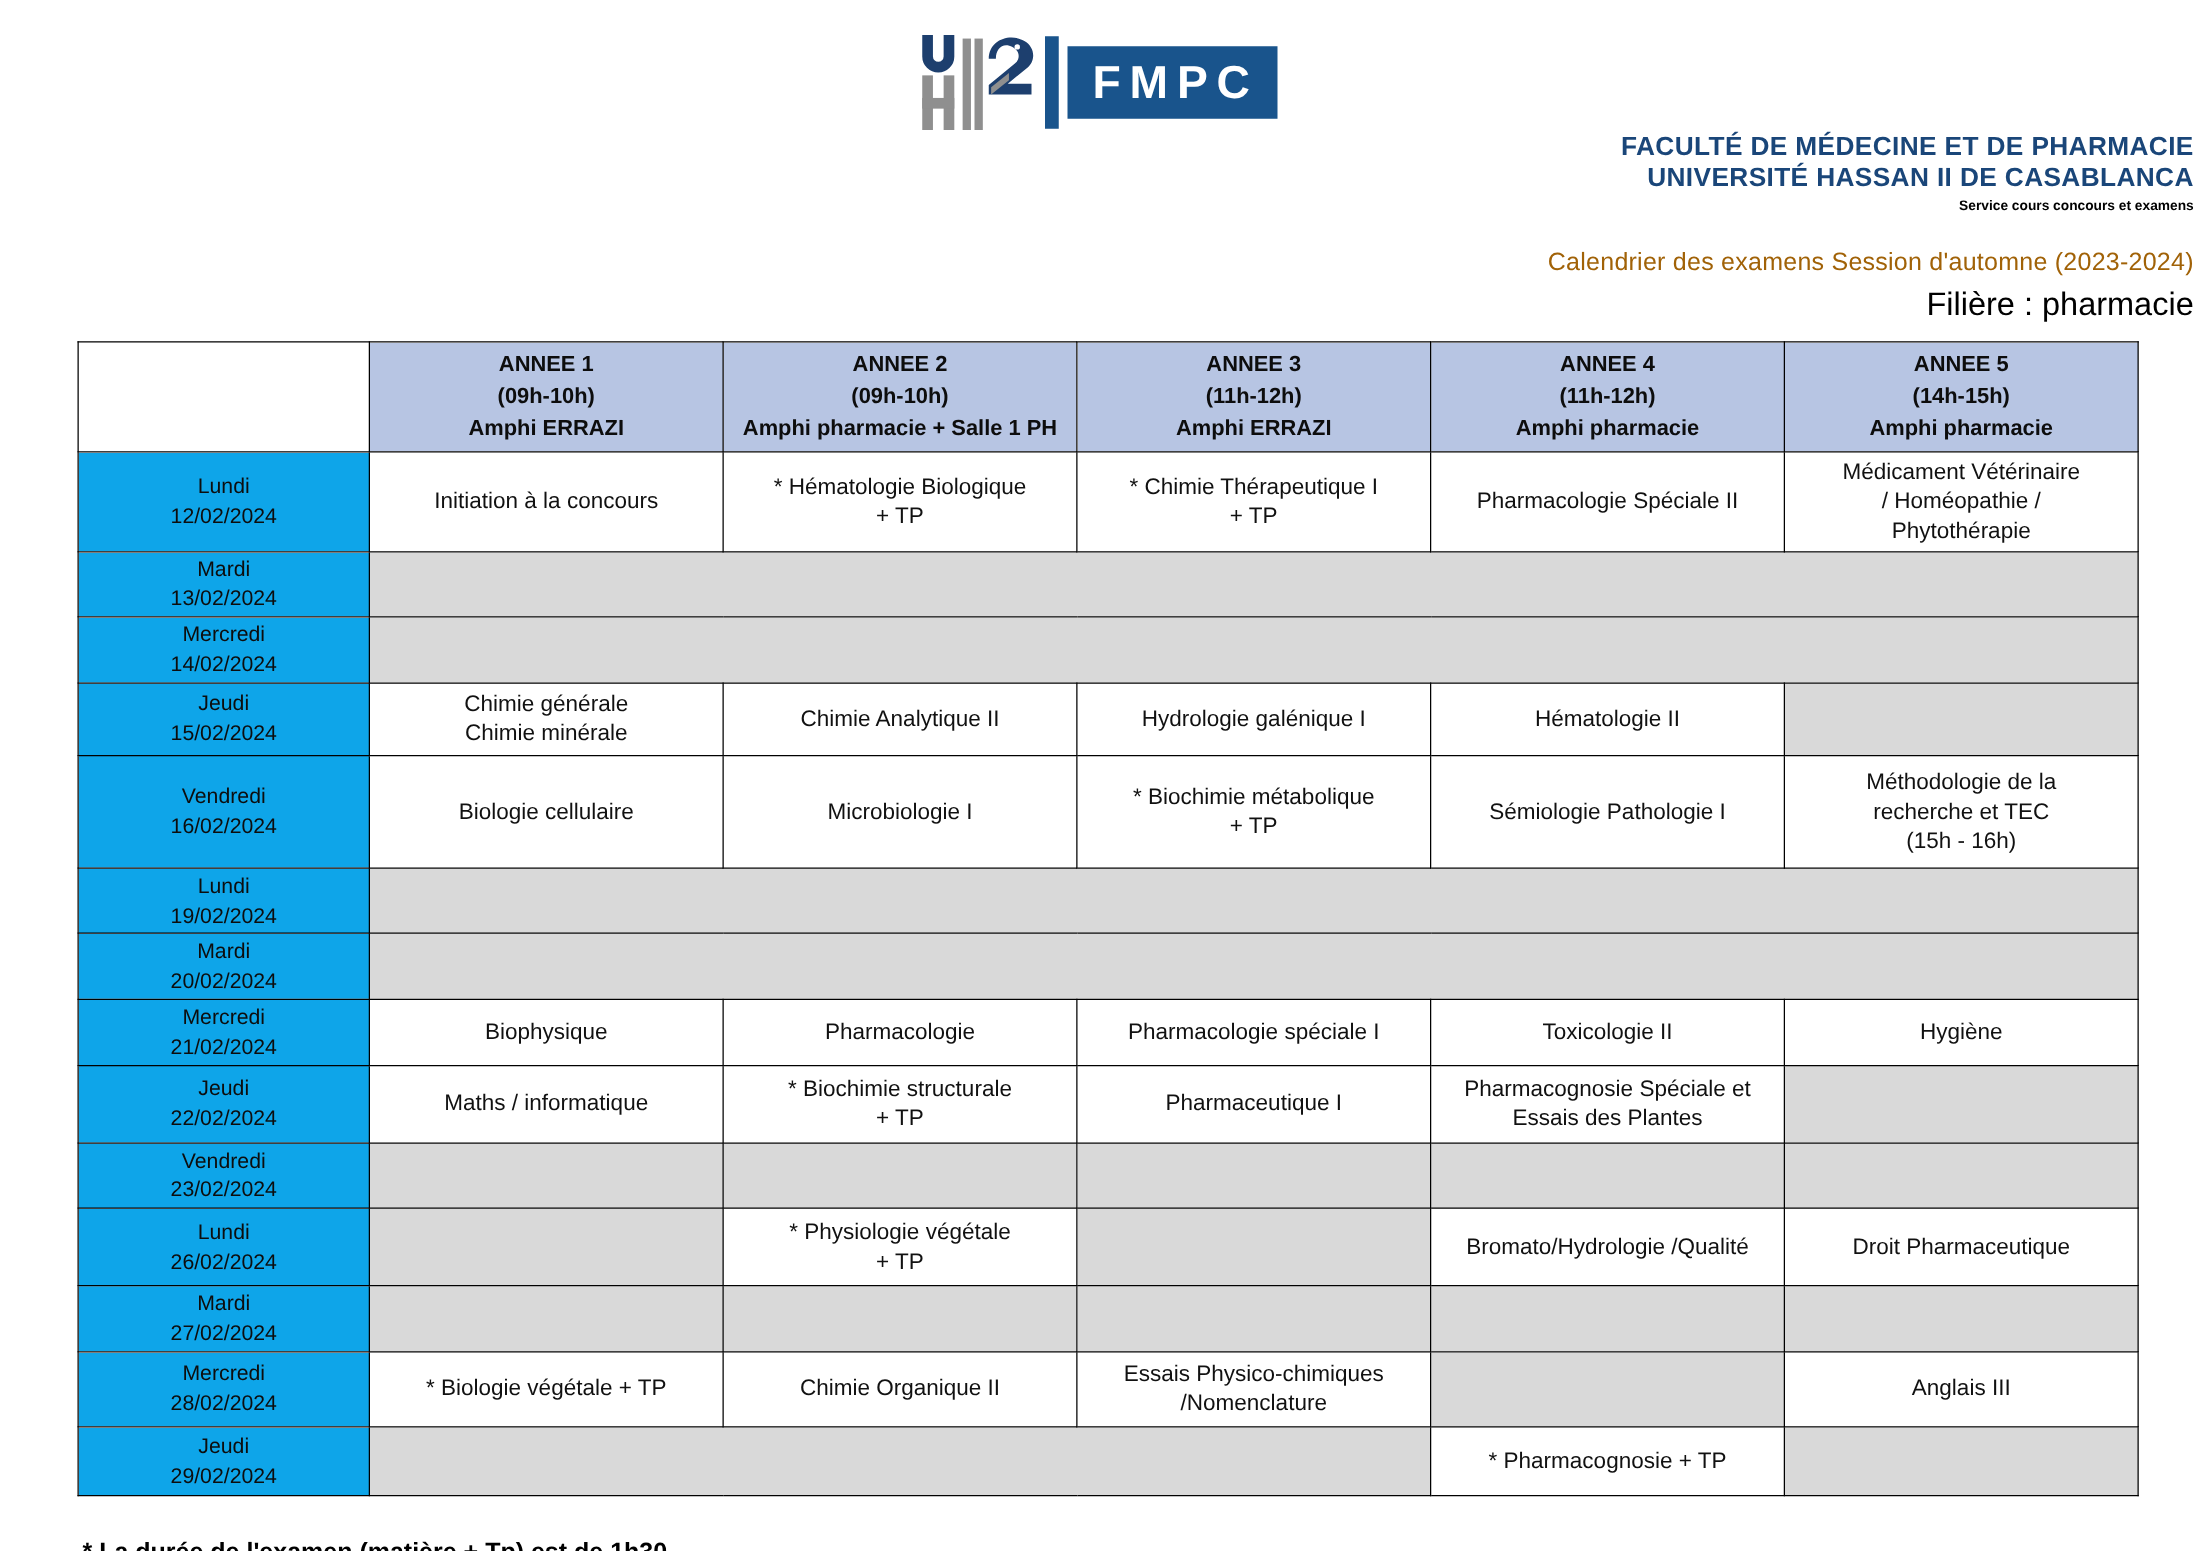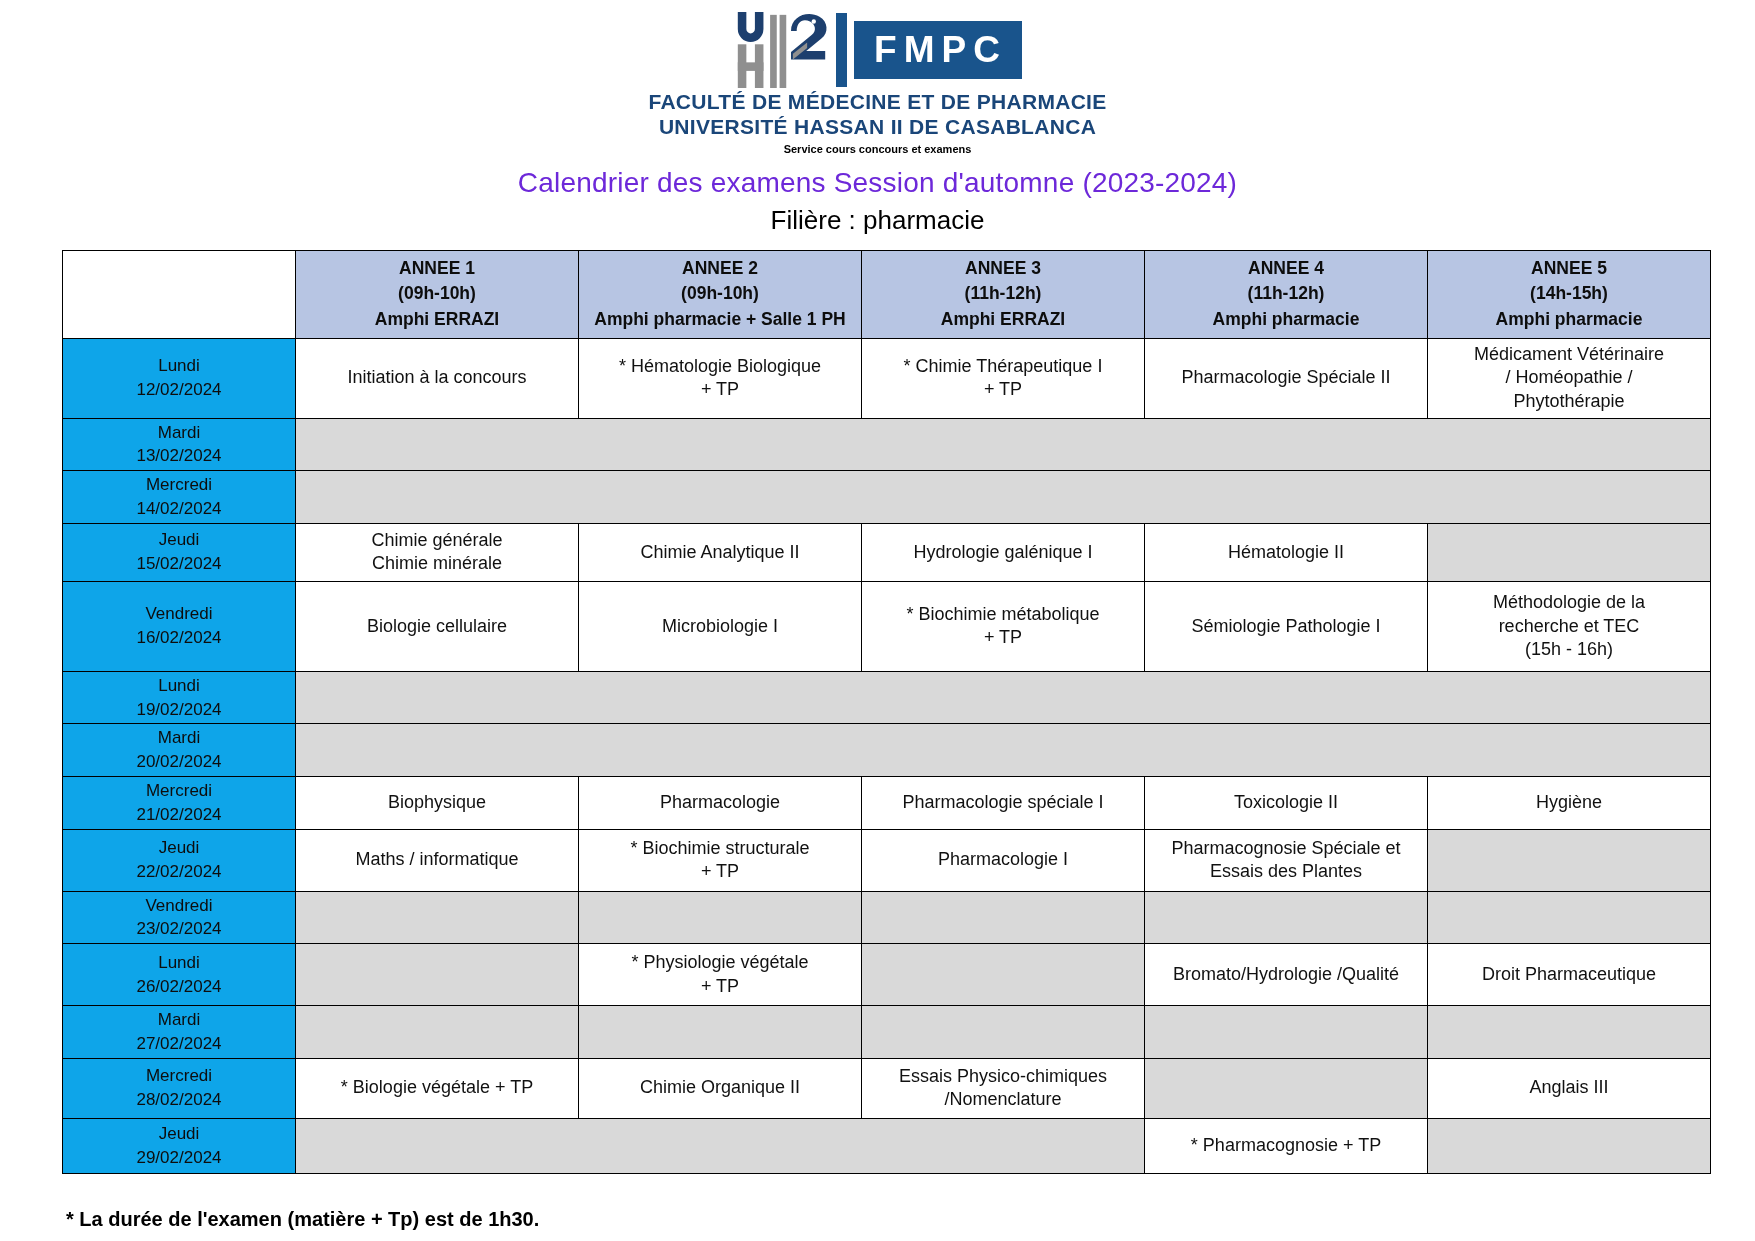--- a/index.html
+++ b/index.html
@@ -1,31 +1,31 @@
 <!DOCTYPE html>
 <html><head>
 <meta charset="utf-8">
 <style>
   html,body{margin:0;padding:0;background:#ffffff;}
   .page{
     width:1755px;height:1241px;overflow:hidden;background:#fff;
     font-family:"Liberation Sans", sans-serif;color:#111;position:relative;
   }
   
-  .header{padding-top:10px;text-align:center;}
+  .header{padding-top:26px;text-align:right;}
   .logo-row{display:flex;align-items:center;justify-content:center;gap:7px;}
   .logo-bar{width:11px;height:74px;background:#19548c;}
   .fmpc-box{
     width:162px;height:58px;background:#19548c;color:#fff;
     display:flex;align-items:center;justify-content:center;
     font-weight:bold;font-size:37px;letter-spacing:7px;padding-left:6px;
   }
   .faculty-line{color:#1a4679;font-weight:bold;font-size:21px;line-height:1.18;letter-spacing:.3px;}
   .service-line{color:#000;font-weight:bold;font-size:11px;margin-top:3px;}
-  .doc-title{font-size:28px;color:#6d28d9;margin-top:12px;letter-spacing:.2px;}
+  .doc-title{font-size:20px;color:#a16207;margin-top:28px;letter-spacing:.2px;}
   .doc-subtitle{font-size:26px;color:#000;font-weight:normal;margin-top:6px;}
   
   table.cal{
     border-collapse:collapse;table-layout:fixed;
     margin:14px 0 0 62px;width:1426px;
   }
   table.cal td,table.cal th{
     border:1.5px solid #000;text-align:center;vertical-align:middle;
     padding:2px 6px;overflow:hidden;
   }
@@ -203,21 +203,21 @@
     </tr>
 
     <tr style="height:62px">
       <td class="daycell">
         <div>Jeudi</div>
         <div>22/02/2024</div>
       </td>
       <td class="cell">Maths / informatique</td>
       <td class="cell">* Biochimie structurale
 + TP</td>
-      <td class="cell">Pharmacologie I</td>
+      <td class="cell">Pharmaceutique I</td>
       <td class="cell">Pharmacognosie Spéciale et
 Essais des Plantes</td>
       <td class="cell gray"></td>
     </tr>
 
     <tr style="height:51px">
       <td class="daycell">
         <div>Vendredi</div>
         <div>23/02/2024</div>
       </td>

